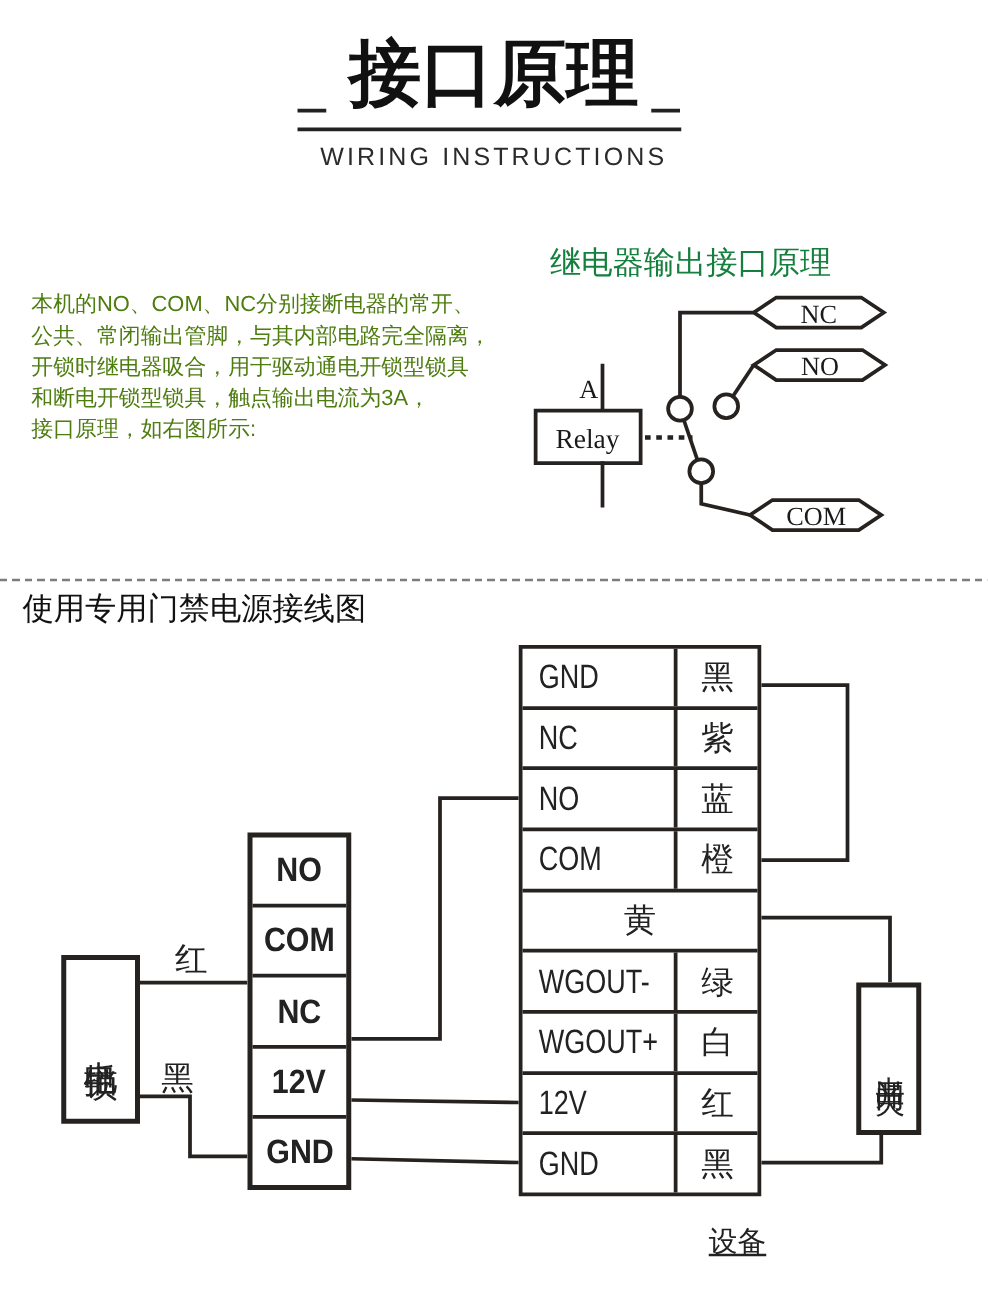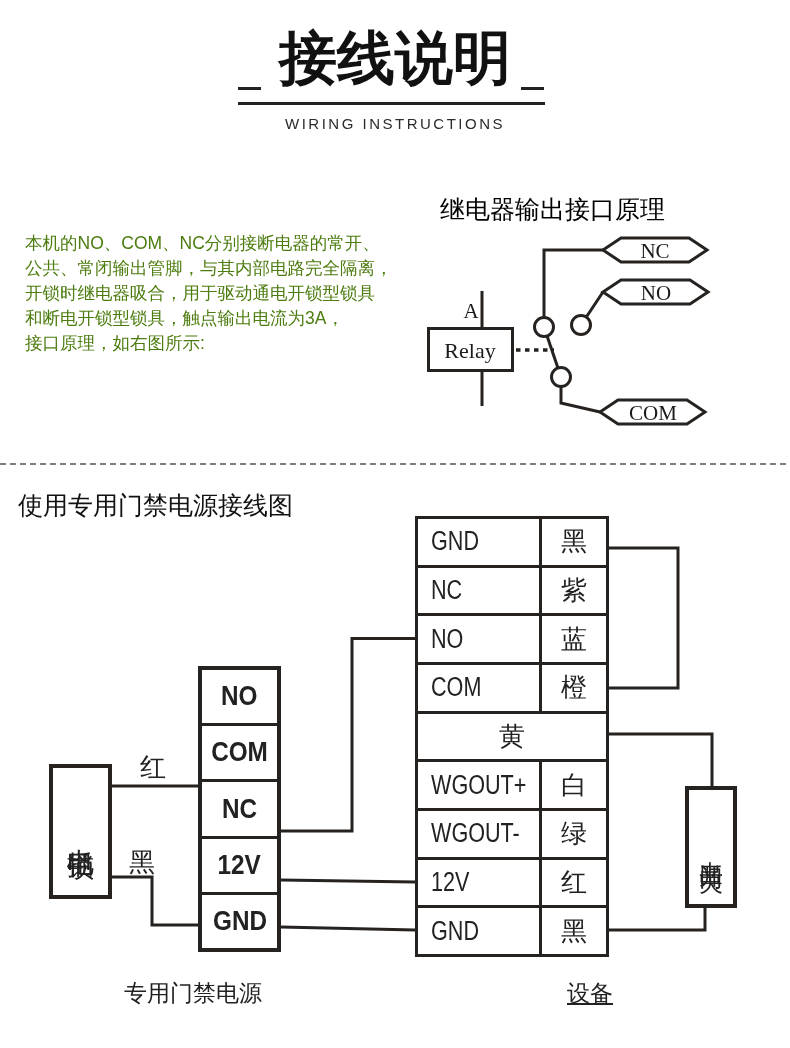--- a/index.html
+++ b/index.html
@@ -1,24 +1,24 @@
 <!DOCTYPE html>
 <html><head>
 <meta charset="utf-8">
 <style>
   html,body{margin:0;padding:0;}
   .page{position:relative;width:790px;height:1048px;background:#ffffff;overflow:hidden;
         font-family:"Liberation Sans",sans-serif;color:#1a1a1a;}
   .abs{position:absolute;}
   .title{left:0;right:0;top:20px;text-align:center;font-size:58px;font-weight:bold;letter-spacing:0;color:#111;}
   .dash{background:#222;height:3px;}
-  .subtitle{left:0;right:0;top:115px;text-align:center;font-size:15px;letter-spacing:2.5px;color:#2b2b2b;}
+  .subtitle{left:0;right:0;top:115px;text-align:center;font-size:20px;letter-spacing:2.5px;color:#2b2b2b;}
   .para{left:25px;top:231px;width:415px;font-size:17.5px;line-height:25px;white-space:pre-line;color:#4d7c0f;}
-  .h1{left:440px;top:193px;font-size:25px;color:#000000;}
-  .h2{left:18px;top:489px;font-size:25px;color:#111;}
+  .h1{left:440px;top:193px;font-size:25px;color:#15803d;}
+  .h2{left:18px;top:470px;font-size:25px;color:#111;}
   .divider{left:0;top:463px;width:790px;height:2px;
     background:repeating-linear-gradient(90deg,#7d7d7d 0 6px,transparent 6px 10px);}
   svg{position:absolute;left:0;top:0;}
   
   .dev-table{left:415px;top:516px;width:194px;height:441px;border:3px solid #262220;display:flex;flex-direction:column;background:#fff;box-sizing:border-box;}
   .dev-row{flex:1;display:flex;border-bottom:3px solid #262220;}
   .dev-row:last-child{border-bottom:none;}
   .dev-label{box-sizing:border-box;width:124px;border-right:3px solid #262220;display:flex;align-items:center;padding-left:13px;font-size:27px;color:#222;}
   .dev-label span{transform:scaleX(0.8);transform-origin:left center;white-space:nowrap;}
   .dev-color{flex:1;display:flex;align-items:center;justify-content:center;font-size:26px;color:#222;}
@@ -35,21 +35,21 @@
   .exit-box{left:685px;top:786px;width:52px;height:122px;}
   .exit-box .vtext{font-size:24px;letter-spacing:2.5px;}
   .wire-label{font-size:26px;color:#222;}
   .caption{font-size:23px;color:#222;}
 </style>
 </head>
 <body>
 
 <div class="page">
 
-  <div class="abs title">接线说明</div>
+  <div class="abs title">接口原理</div>
   <div class="abs dash" style="left:238px;top:87px;width:23px;"></div>
   <div class="abs dash" style="left:521px;top:87px;width:23px;"></div>
   <div class="abs dash" style="left:238px;top:102px;width:307px;"></div>
   <div class="abs subtitle">WIRING INSTRUCTIONS</div>
 
   <div class="abs h1">继电器输出接口原理</div>
   <div class="abs para">本机的NO、COM、NC分别接断电器的常开、
 公共、常闭输出管脚，与其内部电路完全隔离，
 开锁时继电器吸合，用于驱动通电开锁型锁具
 和断电开锁型锁具，触点输出电流为3A，
@@ -123,29 +123,29 @@
         <div class="dev-label">
           <span>COM</span>
         </div>
         <div class="dev-color">橙</div>
       </div>
     <div class="dev-row">
         <div class="dev-color">黄</div>
       </div>
     <div class="dev-row">
         <div class="dev-label">
+          <span>WGOUT-</span>
+        </div>
+        <div class="dev-color">绿</div>
+      </div>
+    <div class="dev-row">
+        <div class="dev-label">
           <span>WGOUT+</span>
         </div>
         <div class="dev-color">白</div>
-      </div>
-    <div class="dev-row">
-        <div class="dev-label">
-          <span>WGOUT-</span>
-        </div>
-        <div class="dev-color">绿</div>
       </div>
     <div class="dev-row">
         <div class="dev-label">
           <span>12V</span>
         </div>
         <div class="dev-color">红</div>
       </div>
     <div class="dev-row">
         <div class="dev-label">
           <span>GND</span>
@@ -176,16 +176,15 @@
     <div class="vtext">电插锁</div>
   </div>
 
   <div class="abs vbox exit-box">
     <div class="vtext">出门开关</div>
   </div>
 
   <div class="abs wire-label" style="left:140px;top:750px;">红</div>
   <div class="abs wire-label" style="left:129px;top:845px;">黑</div>
 
-  <div class="abs caption" style="left:124px;top:978px;">专用门禁电源</div>
   <div class="abs caption" style="left:567px;top:978px;text-decoration:underline;">设备</div>
 
 </div>
 
 </body></html>

